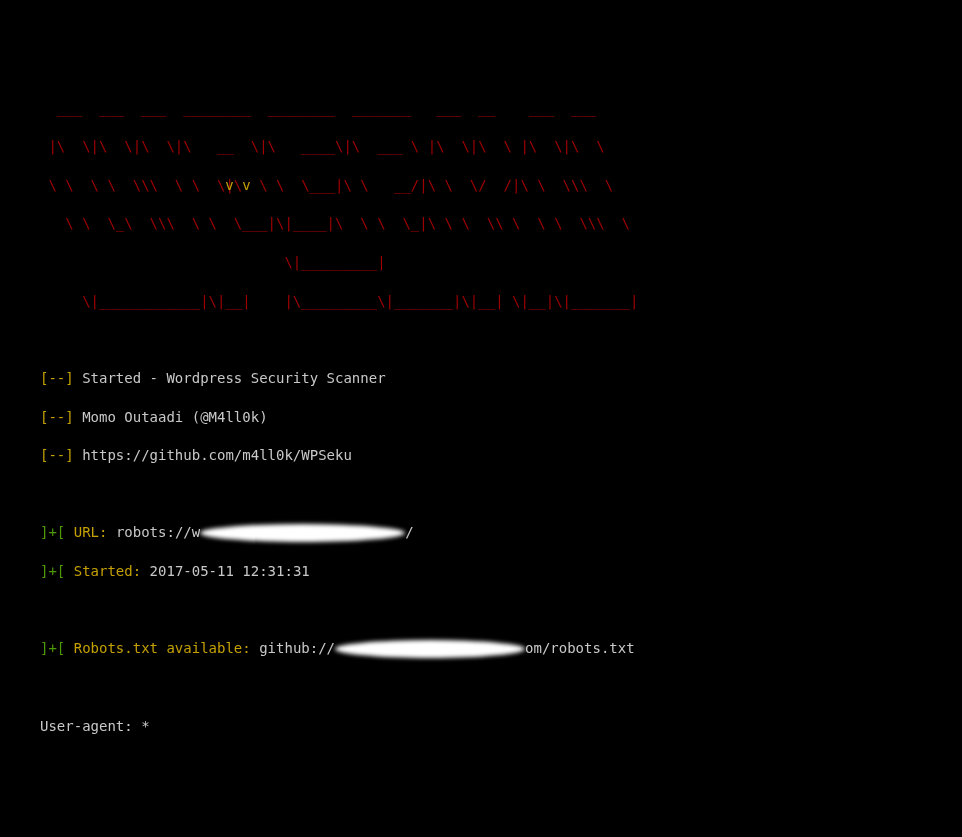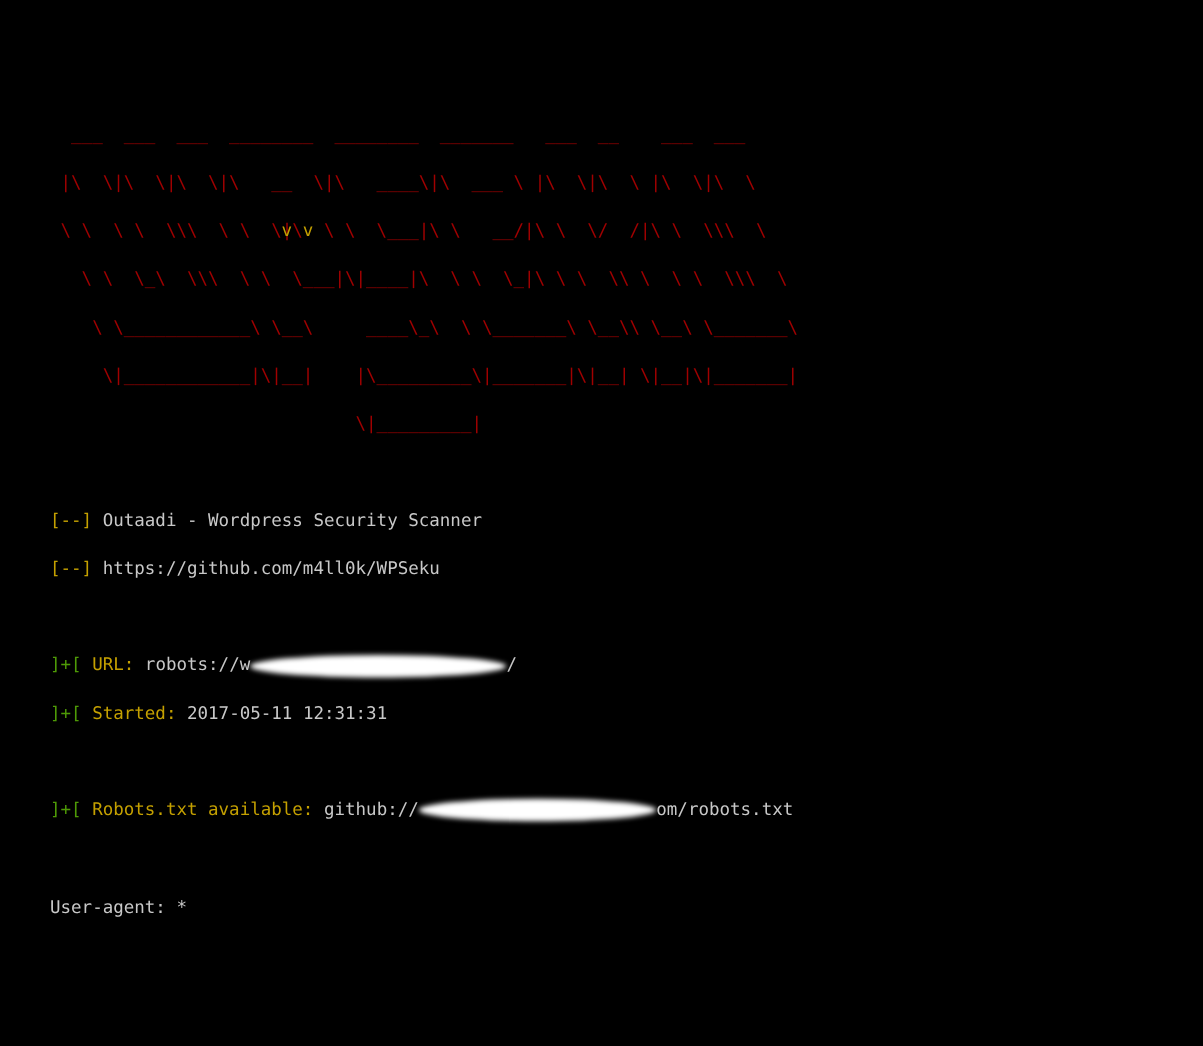--- a/index.html
+++ b/index.html
@@ -29,25 +29,25 @@
 </head>
 <body>
 
 
 
 <div>
 <div class="line darkred"><span>  ___  ___  ___  ________  ________  _______   ___  __    ___  ___</span></div>
 <div class="line darkred"><span> |\  \|\  \|\  \|\   __  \|\   ____\|\  ___ \ |\  \|\  \ |\  \|\  \</span></div>
 <div class="line darkred"><span> \ \  \ \  \\\  \ \  \|\  \ \  \___|\ \   __/|\ \  \/  /|\ \  \\\  \</span><span class="yellow" style="position:relative;"><span style="position:absolute;left:-430px;">     v v</span></span></div>
 <div class="line darkred"><span>   \ \  \_\  \\\  \ \  \___|\|____|\  \ \  \_|\ \ \  \\ \  \ \  \\\  \</span></div>
-<div class="line darkred"><span>    \ \____________\ \__\     ____\_\  \ \_______\ \__\\ \__\ \_______\</span></div>
+<div class="line darkred"><span>                             \|_________|</span></div>
 <div class="line darkred"><span>     \|____________|\|__|    |\_________\|_______|\|__| \|__|\|_______|</span></div>
-<div class="line darkred"><span>                             \|_________|</span></div>
 <div class="line"> </div>
-<div class="line"><span class="yellow">[--]</span><span> Outaadi - Wordpress Security Scanner</span></div>
+<div class="line"><span class="yellow">[--]</span><span> Started - Wordpress Security Scanner</span></div>
+<div class="line"><span class="yellow">[--]</span><span> Momo Outaadi (@M4ll0k)</span></div>
 <div class="line"><span class="yellow">[--]</span><span> https://github.com/m4ll0k/WPSeku</span></div>
 <div class="line"> </div>
 <div class="line"><span class="green">]+[</span><span class="yellow"> URL: </span><span>robots://w</span><span class="redact" style="width:205px;"></span><span>/</span></div>
 <div class="line"><span class="green">]+[</span><span class="yellow"> Started: </span><span>2017-05-11 12:31:31</span></div>
 <div class="line"> </div>
 <div class="line"><span class="green">]+[</span><span class="yellow"> Robots.txt available: </span><span>github://</span><span class="redact" style="width:190px;"></span><span>om/robots.txt</span></div>
 <div class="line"> </div>
 <div class="line"><span>User-agent: *</span></div>
 
 

